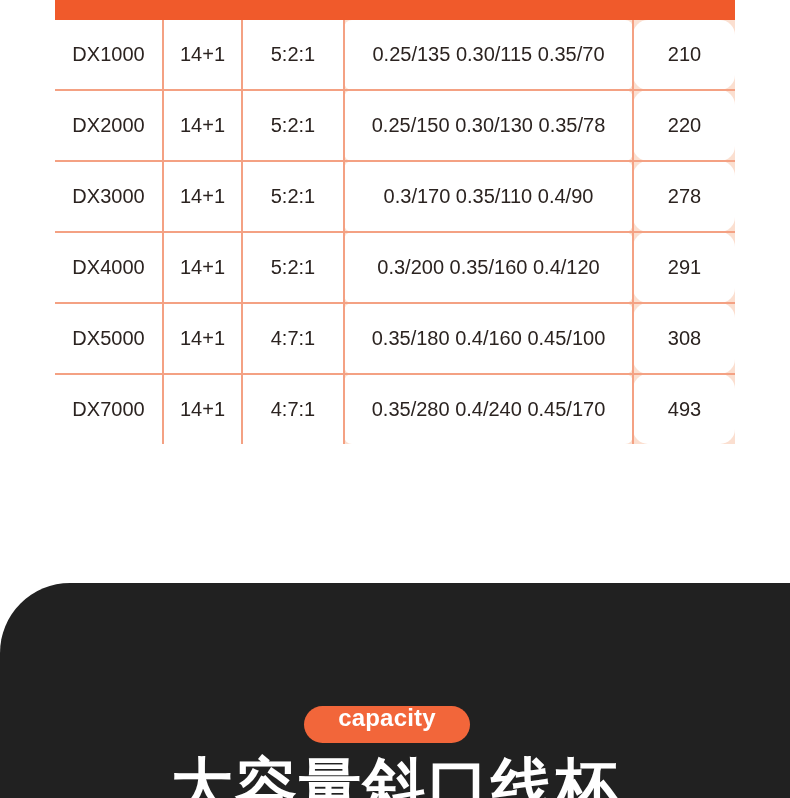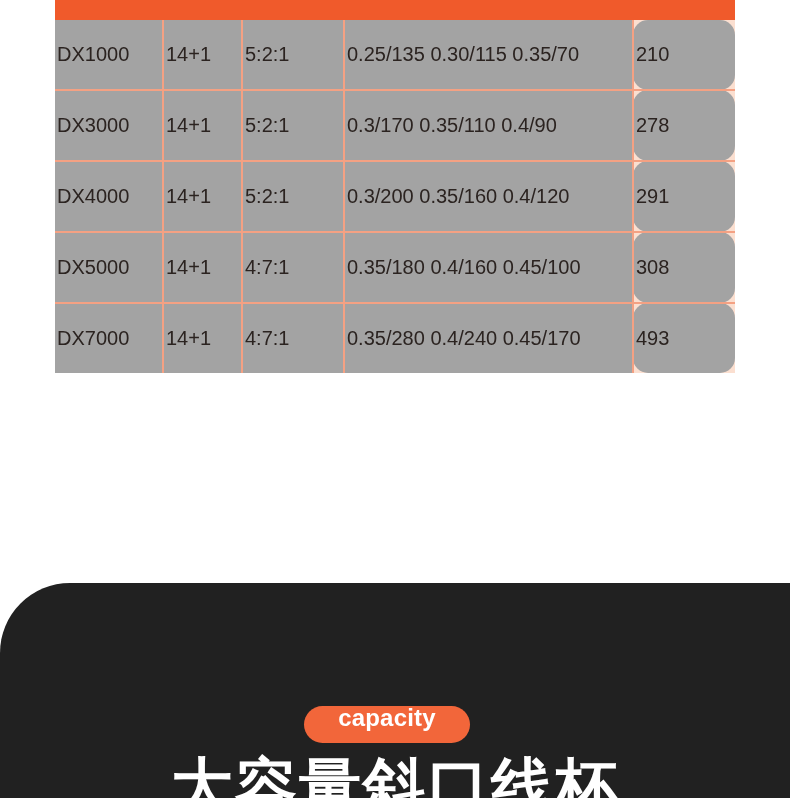--- a/index.html
+++ b/index.html
@@ -28,23 +28,24 @@
     background: #F05A2B;
     width: 100%;
   }
   table.spec-table {
     border-collapse: collapse;
     width: 680px;
     table-layout: fixed;
     background: #FBDFD0;
   }
   table.spec-table td {
-    background: #a3a3a3;
+    background: #ffffff;
     color: #2B2320;
     font-size: 20px;
+    text-align: center;
     vertical-align: middle;
     height: 69px;
     padding: 0 2px;
     border-right: 2px solid #F4A183;
     border-bottom: 2px solid #F4A183;
     white-space: nowrap;
     letter-spacing: 0px;
     margin-top: 28px;
   }
   table.spec-table tr td:last-child {
@@ -57,20 +58,21 @@
   
   col.c0 { width: 108px; }
   col.c1 { width: 79px; }
   col.c2 { width: 102px; }
   col.c3 { width: 289px; }
   col.c4 { width: 102px; }
 
   .cell-specs {
     font-size: 20px;
     letter-spacing: -0.1px;
+    border-radius: 8px;
   }
 
   
   #capacity-panel {
     position: absolute;
     left: 0;
     top: 583px;
     width: 790px;
     height: 215px;
     background: #212121;
@@ -127,20 +129,27 @@
     </colgroup>
     <tbody id="spec-table-body">
         <tr>
           <td>DX1000</td>
           <td>14+1</td>
           <td>5:2:1</td>
           <td class="cell-specs">0.25/135 0.30/115 0.35/70</td>
           <td>210</td>
         </tr>
         <tr>
+          <td>DX2000</td>
+          <td>14+1</td>
+          <td>5:2:1</td>
+          <td class="cell-specs">0.25/150 0.30/130 0.35/78</td>
+          <td>220</td>
+        </tr>
+        <tr>
           <td>DX3000</td>
           <td>14+1</td>
           <td>5:2:1</td>
           <td class="cell-specs">0.3/170 0.35/110 0.4/90</td>
           <td>278</td>
         </tr>
         <tr>
           <td>DX4000</td>
           <td>14+1</td>
           <td>5:2:1</td>

